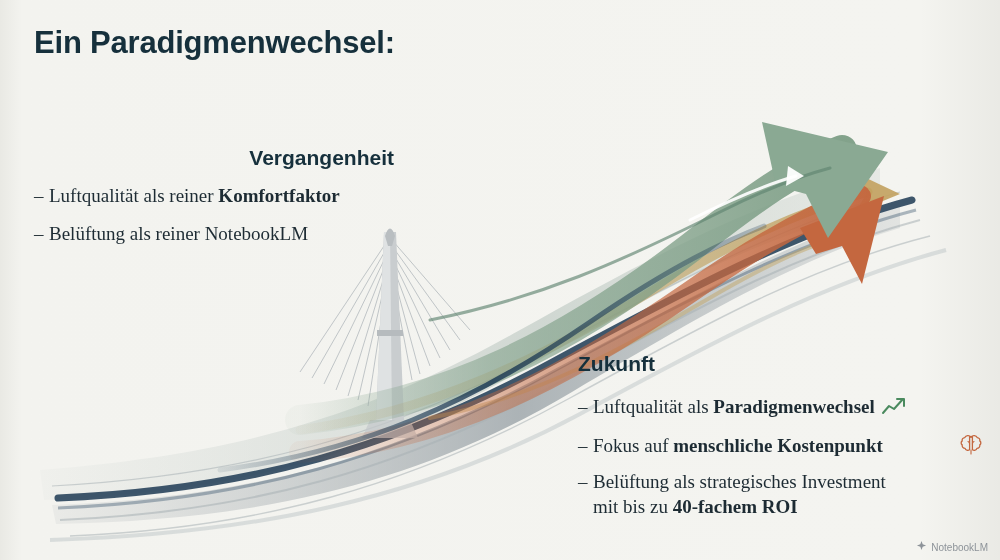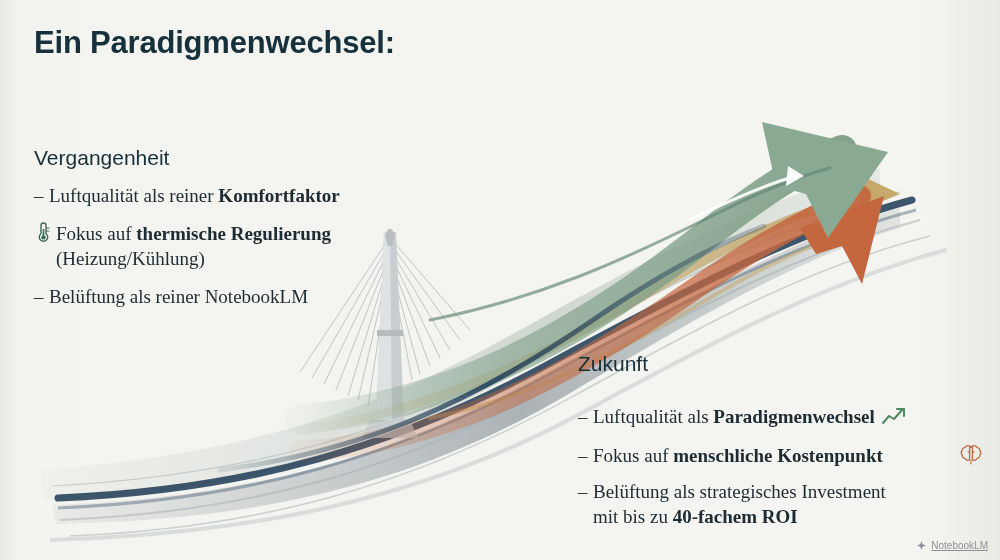--- a/index.html
+++ b/index.html
@@ -51,23 +51,24 @@
   
   #past {
     position: absolute;
     left: 34px;
     top: 146px;
     width: 360px;
     z-index: 6;
   }
   #past .heading {
     font-size: 21px;
-    font-weight: normal;
+    font-weight: bold;
     color: #16303c;
     margin-bottom: 13px;
+    text-align: right;
   }
   .bullet {
     display: flex;
     align-items: flex-start;
     font-family: "Liberation Serif", serif;
     font-size: 19px;
     line-height: 1.32;
     color: #1d2b33;
     margin-bottom: 13px;
   }
@@ -92,23 +93,23 @@
   
   #future {
     position: absolute;
     left: 578px;
     top: 352px;
     width: 400px;
     z-index: 6;
   }
   #future .heading {
     font-size: 21px;
-    font-weight: normal;
+    font-weight: bold;
     color: #16303c;
-    margin-bottom: 28px;
+    margin-bottom: 18px;
   }
   #future .bullet {
     margin-bottom: 11px;
     position: relative;
   }
   .trail-icon {
     display: inline-block;
     vertical-align: -3px;
     margin-left: 6px;
   }
@@ -117,26 +118,25 @@
     right: -6px;
     top: 0px;
   }
 
   
   #watermark {
     position: absolute;
     right: 12px;
     bottom: 7px;
     display: flex;
-    align-items: flex-start;
+    align-items: flex-end;
     gap: 4px;
     font-size: 10px;
     color: #8d9399;
     z-index: 7;
-    text-decoration: underline;
   }
 </style>
 </head>
 <body>
 
 <div id="slide">
 
   <svg class="layer" viewBox="0 0 1000 560" width="1000" height="560" xmlns="http://www.w3.org/2000/svg">
     <defs>
       <linearGradient id="gGreen" x1="0" y1="0" x2="1" y2="0">
@@ -251,31 +251,20 @@
   </div>
 
   <div id="past">
     <div class="heading">Vergangenheit</div>
 
     <div class="bullet">
       <span class="dash">–</span>
       <span class="txt">Luftqualität als reiner <b>Komfortfaktor</b></span>
     </div>
 
-    <div class="bullet">
-      <span class="lead-icon">
-        <svg width="18" height="22" viewBox="0 0 18 22" xmlns="http://www.w3.org/2000/svg">
-          <path d="M7 3.5a2.5 2.5 0 0 1 5 0v8.2a4.2 4.2 0 1 1-5 0z" fill="none" stroke="#3c6a5a" stroke-width="1.4"></path>
-          <circle cx="9.5" cy="15.4" r="2.2" fill="#3c6a5a"></circle>
-          <rect x="8.7" y="7" width="1.6" height="7.5" fill="#3c6a5a"></rect>
-          <path d="M12.6 6h2.4M12.6 9h2.4" stroke="#3c6a5a" stroke-width="1.2" stroke-linecap="round"></path>
-        </svg>
-      </span>
-      <span class="txt">Fokus auf <b>thermische Regulierung</b> (Heizung/Kühlung)</span>
-    </div>
 
     <div class="bullet">
       <span class="dash">–</span>
       <span class="txt">Belüftung als reiner NotebookLM</span>
     </div>
   </div>
 
   <div id="future">
     <div class="heading">Zukunft</div>
 

